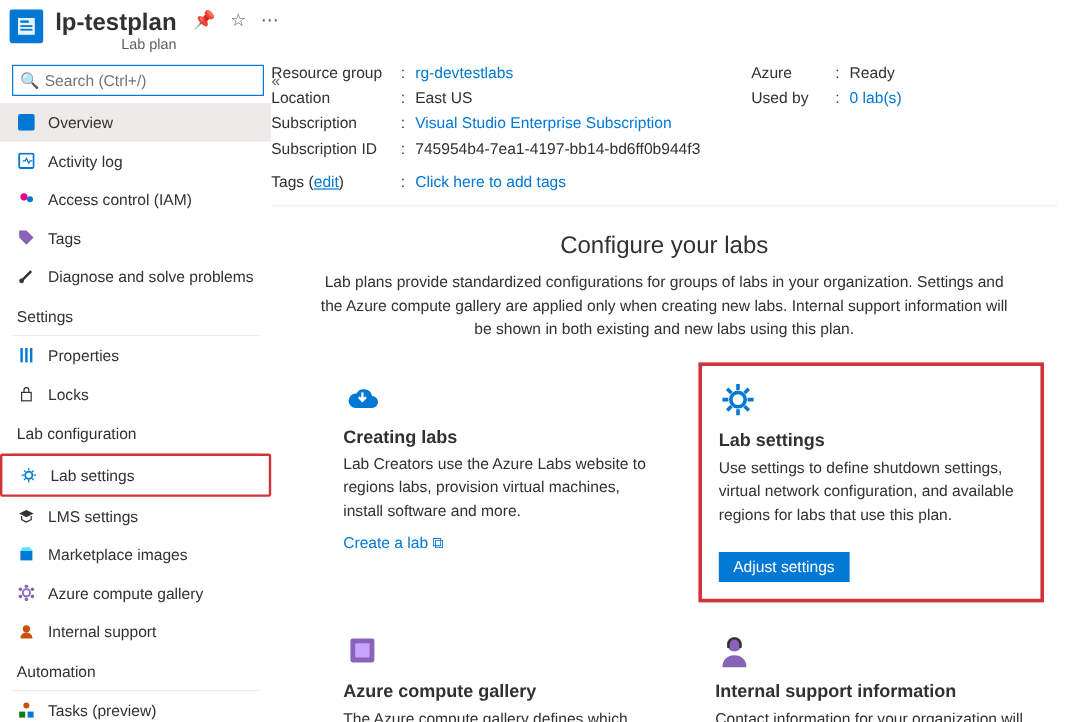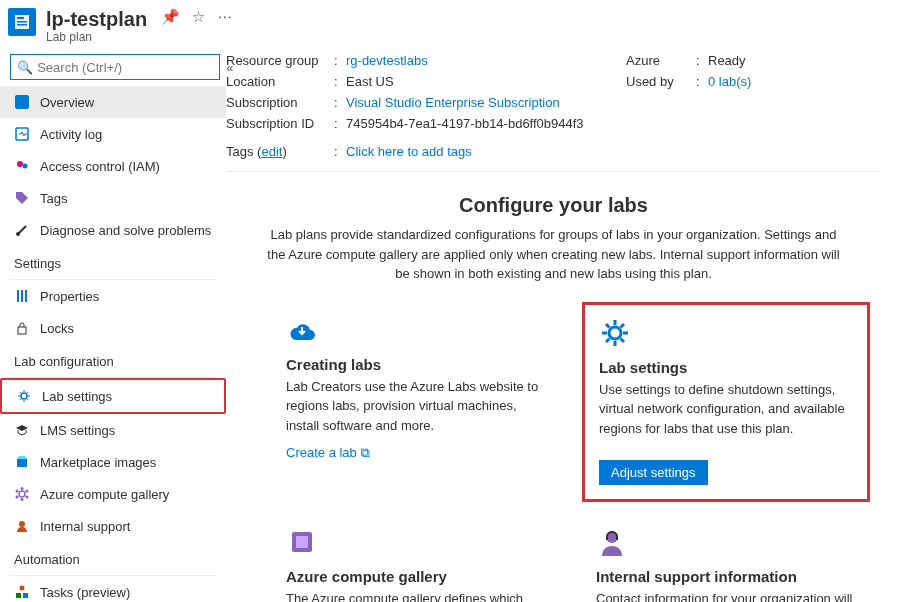--- a/index.html
+++ b/index.html
@@ -1,20 +1,20 @@
 <!DOCTYPE html>
 <html><head>
 <meta charset="utf-8">
 <style>
   * { box-sizing: border-box; margin: 0; padding: 0; }
   body { font-family: "Segoe UI", Arial, sans-serif; font-size: 13px; color: #323130; background: #fff; width: 897px; }
   .header { display: flex; align-items: flex-start; padding: 8px 12px 2px 8px; }
   .header-icon { width: 28px; height: 28px; background: #0078d4; border-radius: 2px; margin-right: 10px; display:flex; align-items:center; justify-content:center; }
   .header-title { font-size: 20px; font-weight: 600; line-height: 22px; }
-  .header-sub { font-size: 12px; color: #605e5c; }
+  .header-sub { font-size: 12px; color: #605e5c; text-align: right; }
   .header-actions { display:flex; gap:12px; margin-left: 14px; color:#605e5c; align-items:center; font-size: 15px; }
   .layout { display: flex; }
   .sidebar { width: 226px; padding: 4px 0 10px 0; }
   .search-wrap { padding: 4px 10px 6px 10px; display:flex; align-items:center; gap:6px; }
   .search { display:flex; align-items:center; border:1px solid #0078d4; height:26px; flex:1; padding:0 6px; color:#0078d4; }
   .search input { border:none; outline:none; flex:1; font-size:13px; color:#323130; }
   .collapse-btn { color:#605e5c; font-size:13px; cursor:pointer; }
   .nav-section-label { padding: 10px 14px 4px 14px; font-size: 13px; color:#323130; }
   .nav-divider { border-top: 1px solid #edebe9; margin: 4px 10px 0 10px; }
   .nav-item { display:flex; align-items:center; gap:10px; padding: 8px 14px; cursor:pointer; font-size: 13px; color:#323130; }
@@ -25,21 +25,21 @@
   .kv-row { display:flex; }
   .kv-left { width: 400px; display:flex; padding: 3px 0; font-size:13px; }
   .kv-right { flex:1; display:flex; padding: 3px 0; font-size:13px; }
   .kv-label { width: 108px; color:#323130; }
   .kv-sep { width: 12px; color:#323130; }
   .kv-val { color:#323130; }
   a.link, span.link { color: #0078d4; cursor:pointer; text-decoration:none; }
   .tags-row { display:flex; padding: 10px 0 6px 0; font-size:13px; }
   .hr { border-top: 1px solid #edebe9; margin: 6px 0 22px 0; }
   .center-block { text-align:center; padding: 0 40px 20px 40px; }
-  .center-title { font-size: 20px; font-weight:700; margin-bottom: 8px; }
+  .center-title { font-size: 20px; font-weight:400; margin-bottom: 8px; }
   .center-desc { font-size: 13px; color:#323130; line-height:1.5; }
   .cards { display:flex; gap: 50px; padding: 10px 0 0 60px; }
   .card { width: 260px; }
   .card-icon { width: 32px; height: 32px; margin-bottom: 10px; display:flex; align-items:center; justify-content:center; }
   .card-title { font-size: 15px; font-weight:600; margin-bottom: 4px; }
   .card-desc { font-size: 13px; color:#323130; line-height:1.5; }
   .card-link { display:inline-block; margin-top:10px; font-size:13px; color:#0078d4; cursor:pointer; }
   .btn-primary { display:inline-block; background:#0078d4; color:#fff; padding:5px 12px; font-size:13px; margin-top:22px; cursor:pointer; border:none; }
   .card-highlight { border: 3px solid #d13438; padding: 12px 14px 14px 14px; margin: -12px -14px -14px -14px; }
 </style>

